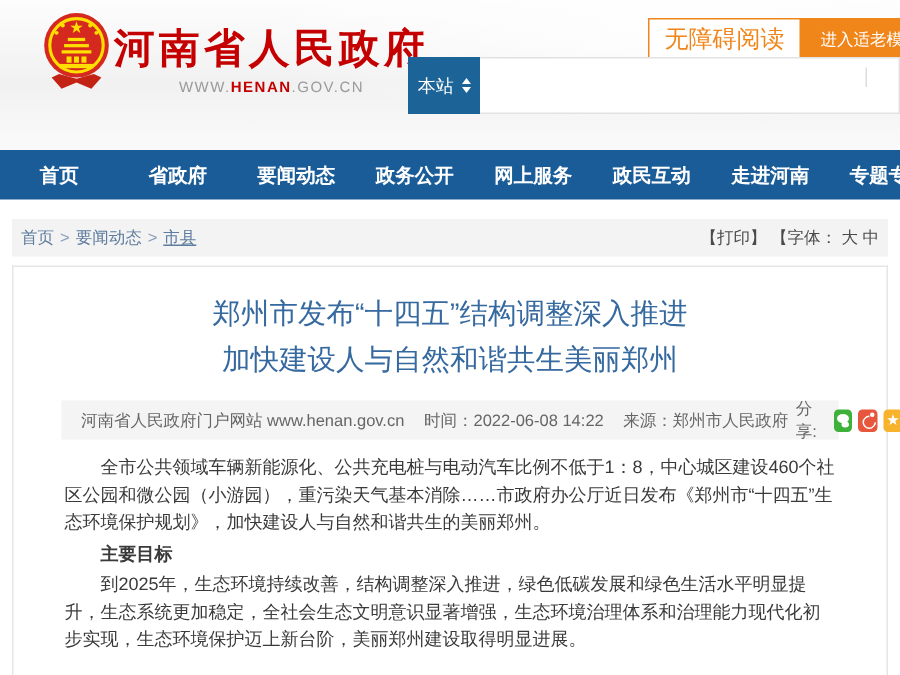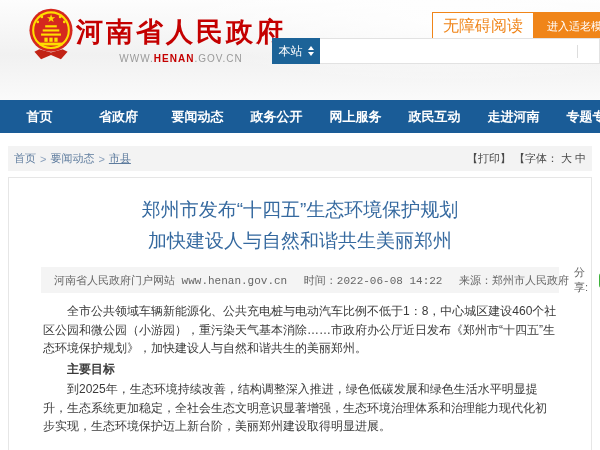--- a/index.html
+++ b/index.html
@@ -24,21 +24,21 @@
   .site-url .hl { color: #c40000; font-weight: bold; }
   .top-buttons { position: absolute; top: 12px; right: -26px; display: flex; }
   .btn-access {
     background: #fff; border: 1px solid #f08519; color: #f08519;
     font-size: 16px; padding: 3px 10px; cursor: pointer; white-space: nowrap;
   }
   .btn-elder {
     background: #f08519; border: 1px solid #f08519; color: #fff;
     font-size: 11px; padding: 3px 12px; cursor: pointer; white-space: nowrap;
   }
-  .search-bar { position: absolute; left: 272px; top: 38px; width: 328px; height: 26px; display: flex; }
+  .search-bar { position: absolute; left: 272px; top: 38px; width: 328px; height: 38px; display: flex; }
   .search-scope {
     width: 48px; background: #1c6398; color: #fff; font-size: 12px;
     display: flex; align-items: center; justify-content: center; gap: 5px; cursor: pointer;
   }
   .arrows { display: flex; flex-direction: column; gap: 2px; }
   .arr-up { width: 0; height: 0; border-left: 3px solid transparent; border-right: 3px solid transparent; border-bottom: 4px solid #fff; }
   .arr-dn { width: 0; height: 0; border-left: 3px solid transparent; border-right: 3px solid transparent; border-top: 4px solid #fff; }
   .search-field { flex: 1; position: relative; background: #fff; border: 1px solid #e2e2e2; border-left: none; }
   .search-field input { width: 100%; height: 100%; border: none; outline: none; padding: 0 28px 0 8px; font-size: 12px; background: transparent; }
   .search-divider { position: absolute; right: 21px; top: 6px; width: 1px; height: 13px; background: #ddd; }
@@ -57,21 +57,21 @@
   .tools { margin-left: auto; display: flex; align-items: center; color: #4a4a4a; white-space: nowrap; }
   .tools span { margin-left: 3px; }
   .tool-btn { cursor: pointer; }
   
   .panel { margin: 6px 8px 0; height: 290px; background: #fff; border: 1px solid #e6e6e6; border-bottom: none; }
   .title { margin: 16px 20px 0; text-align: center; color: #35699f; font-size: 19px; line-height: 31px; }
   .meta {
     margin: 11px 32px 0; height: 26px; background: #f4f4f4;
     display: flex; align-items: center; padding: 0 8px; font-size: 11px; color: #666;
   }
-  .meta-info { flex: 1; text-align: right; white-space: nowrap; font-family: Liberation Mono, monospace; }
+  .meta-info { flex: 1; text-align: right; white-space: nowrap; }
   .meta-info span { margin: 0 5px; }
   .meta-share { display: flex; align-items: center; gap: 4px; }
   .share-icon { width: 15px; height: 15px; border-radius: 3px; position: relative; cursor: pointer; }
   .icon-wechat { background: #3db13a; }
   .icon-wechat::before { content: ""; position: absolute; left: 2px; top: 3px; width: 8px; height: 6px; background: #fff; border-radius: 50%; }
   .icon-wechat::after { content: ""; position: absolute; right: 2px; bottom: 3px; width: 5px; height: 4px; background: #fff; border-radius: 50%; }
   .icon-weibo { background: #e6573d; }
   .icon-weibo::before { content: ""; position: absolute; left: 3px; top: 4px; width: 7px; height: 7px; border: 1.5px solid #fff; border-radius: 50%; border-top-color: transparent; transform: rotate(45deg); }
   .icon-weibo::after { content: ""; position: absolute; right: 2px; top: 2px; width: 3px; height: 3px; background: #fff; border-radius: 50%; }
   .icon-qzone { background: #f7b32b; color: #fff; font-size: 10px; text-align: center; line-height: 15px; }
@@ -150,21 +150,21 @@
   <div class="tools">
     <span class="tool-btn">【打印】</span>
     <span>【字体：</span>
     <span class="tool-btn">大</span>
     <span class="tool-btn">中</span>
   </div>
 </div>
 
 <div class="panel">
   <div class="title">
-    <div>郑州市发布“十四五”生态环境保护规划</div>
+    <div>郑州市发布“十四五”结构调整深入推进</div>
     <div>加快建设人与自然和谐共生美丽郑州</div>
   </div>
 
   <div class="meta">
     <div class="meta-info">
       <span>河南省人民政府门户网站 www.henan.gov.cn</span>
       <span>时间：2022-06-08 14:22</span>
       <span>来源：郑州市人民政府</span>
     </div>
     <div class="meta-share">

